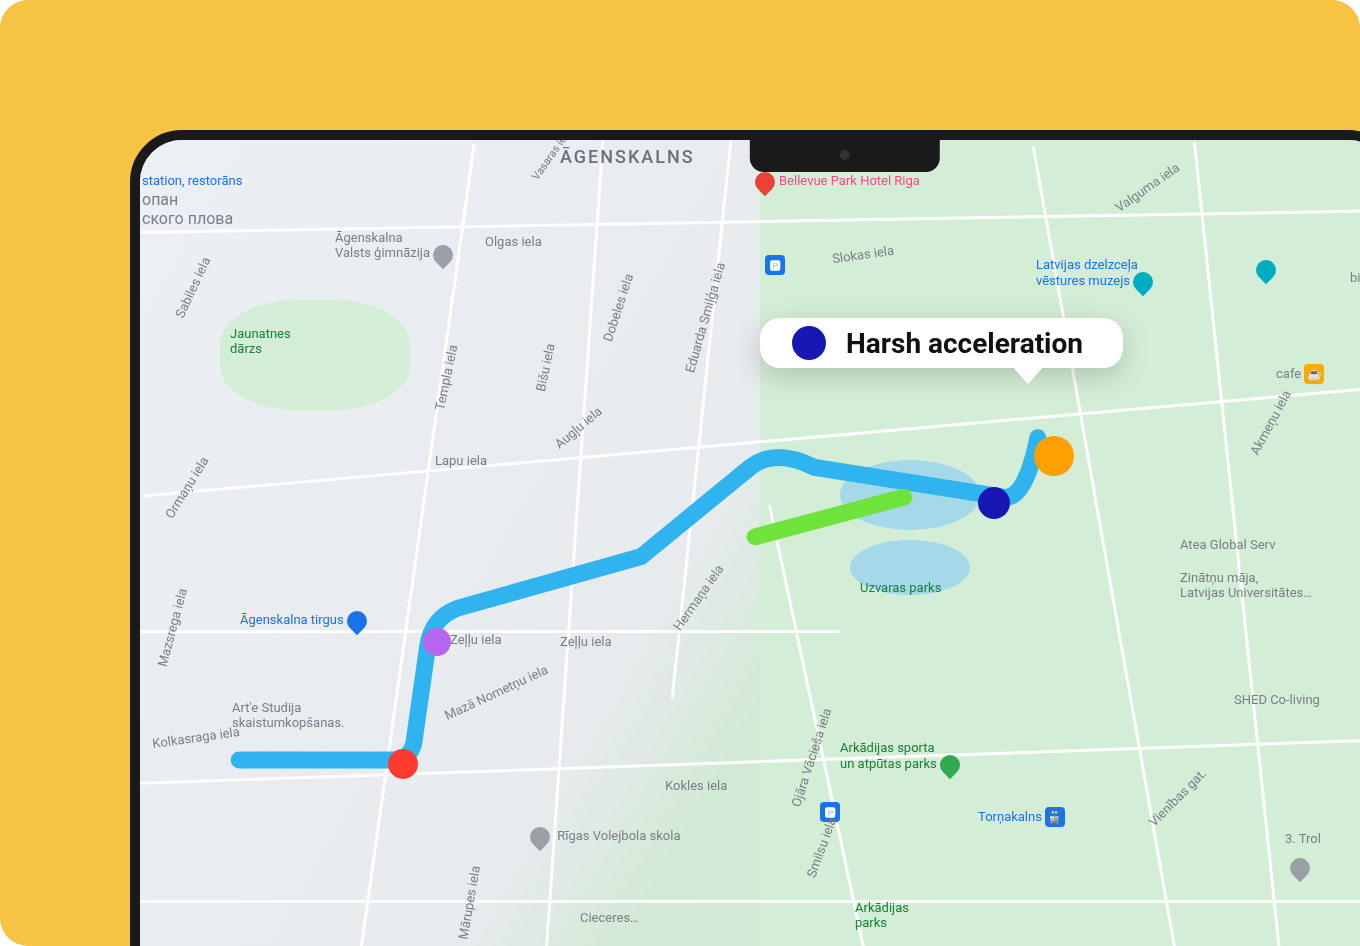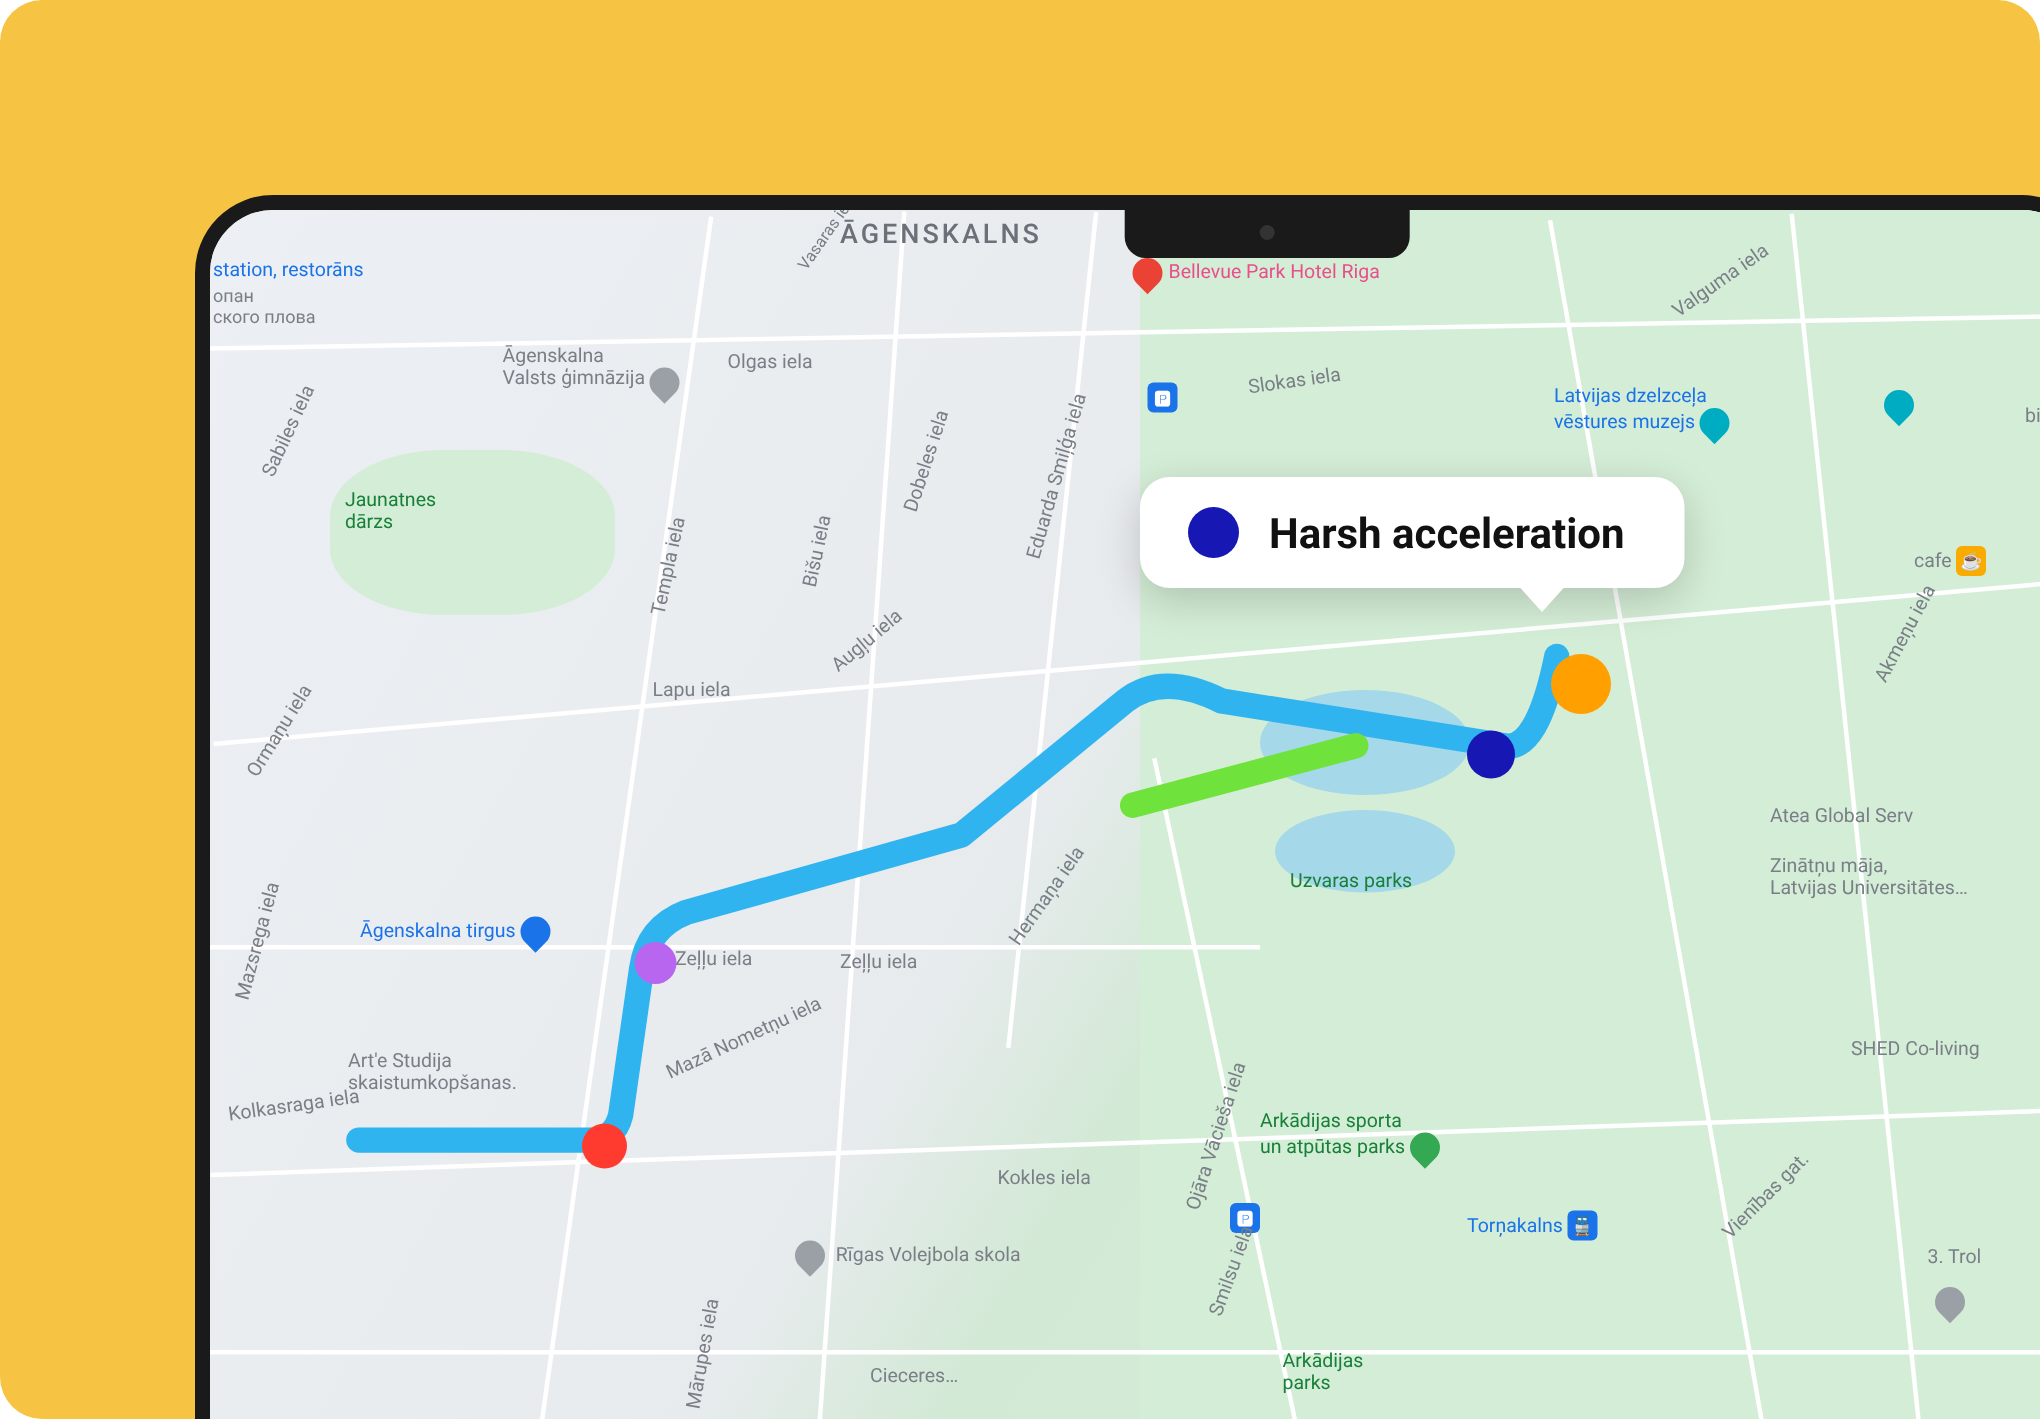--- a/index.html
+++ b/index.html
@@ -24,21 +24,21 @@
 .pin{display:inline-block;width:20px;height:20px;border-radius:50% 50% 50% 0;transform:rotate(-45deg);margin-right:4px;vertical-align:middle}
 .pin.red{background:#ea4335}
 .pin.blue{background:#1a73e8}
 .pin.green{background:#34a853}
 .pin.teal{background:#00acc1}
 .pin.gray{background:#9aa0a6}
 .sq{display:inline-flex;align-items:center;justify-content:center;width:20px;height:20px;border-radius:4px;color:#fff;font-size:12px;font-weight:bold}
 .sq.red{background:#ea4335}
 .sq.blue{background:#1a73e8}
 .sq.orange{background:#f9ab00}
-.callout{position:absolute;background:#fff;border-radius:20px;padding:20px 32px;display:flex;align-items:flex-end;gap:20px;box-shadow:0 8px 28px rgba(0,0,0,.18);z-index:20}
+.callout{position:absolute;background:#fff;border-radius:20px;padding:8px 32px;display:flex;align-items:flex-end;gap:20px;box-shadow:0 8px 28px rgba(0,0,0,.18);z-index:20}
 .callout .dot{width:34px;height:34px;border-radius:50%}
 .callout .txt{font-size:28px;font-weight:700;color:#111}
 .callout .tail{position:absolute;bottom:-16px;left:60px;width:0;height:0;border-left:18px solid transparent;border-right:18px solid transparent;border-top:20px solid #fff}
 .route-dot{position:absolute;border-radius:50%;z-index:12}
 svg.route{position:absolute;inset:0;z-index:10;pointer-events:none}
 </style>
 </head>
 <body>
 
 <div class="frame">
@@ -75,21 +75,21 @@
       <div class="callout" style="left:620px;top:178px;padding-right:40px">
         <div class="dot" style="background:#1717b3"></div>
         <div class="txt">Harsh acceleration</div>
         <div class="tail" style="left:250px"></div>
       </div>
 
       <div class="label district" style="left:420px;top:6px">ĀGENSKALNS</div>
 
       <div class="label poi-pink" style="left:615px;top:32px"><span class="pin red"></span><span>Bellevue Park Hotel Riga</span></div>
       <div class="label poi-blue" style="left:2px;top:33px;white-space:pre-line">station, restorāns</div>
-      <div class="label" style="left:2px;top:50px;white-space:pre-line;font-size:12px">опан
+      <div class="label" style="left:2px;top:50px;white-space:pre-line;font-size:16px">опан
 ского плова</div>
       <div class="label" style="left:195px;top:90px;white-space:pre-line;text-align:left"><span>Āgenskalna
 Valsts ģimnāzija</span> <span class="pin gray" style="vertical-align:top"></span></div>
       <div class="label poi-green" style="left:90px;top:186px;white-space:pre-line">Jaunatnes
 dārzs</div>
       <div class="label poi-blue" style="left:100px;top:471px"><span>Āgenskalna tirgus</span> <span class="pin blue"></span></div>
       <div class="label" style="left:92px;top:560px;white-space:pre-line;">Art'e Studija
 skaistumkopšanas.</div>
       <div class="label" style="left:390px;top:687px"><span class="pin gray"></span> <span>Rīgas Volejbola skola</span></div>
       <div class="label poi-green" style="left:720px;top:440px">Uzvaras parks</div>

